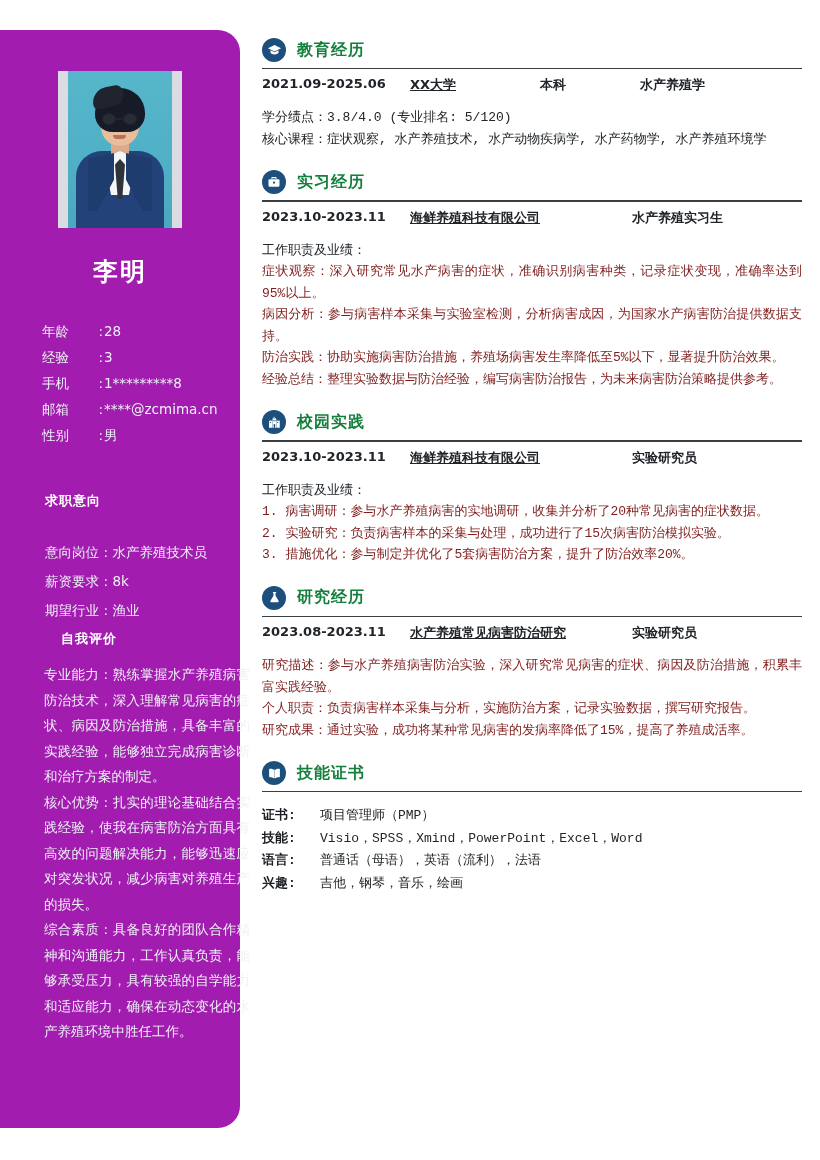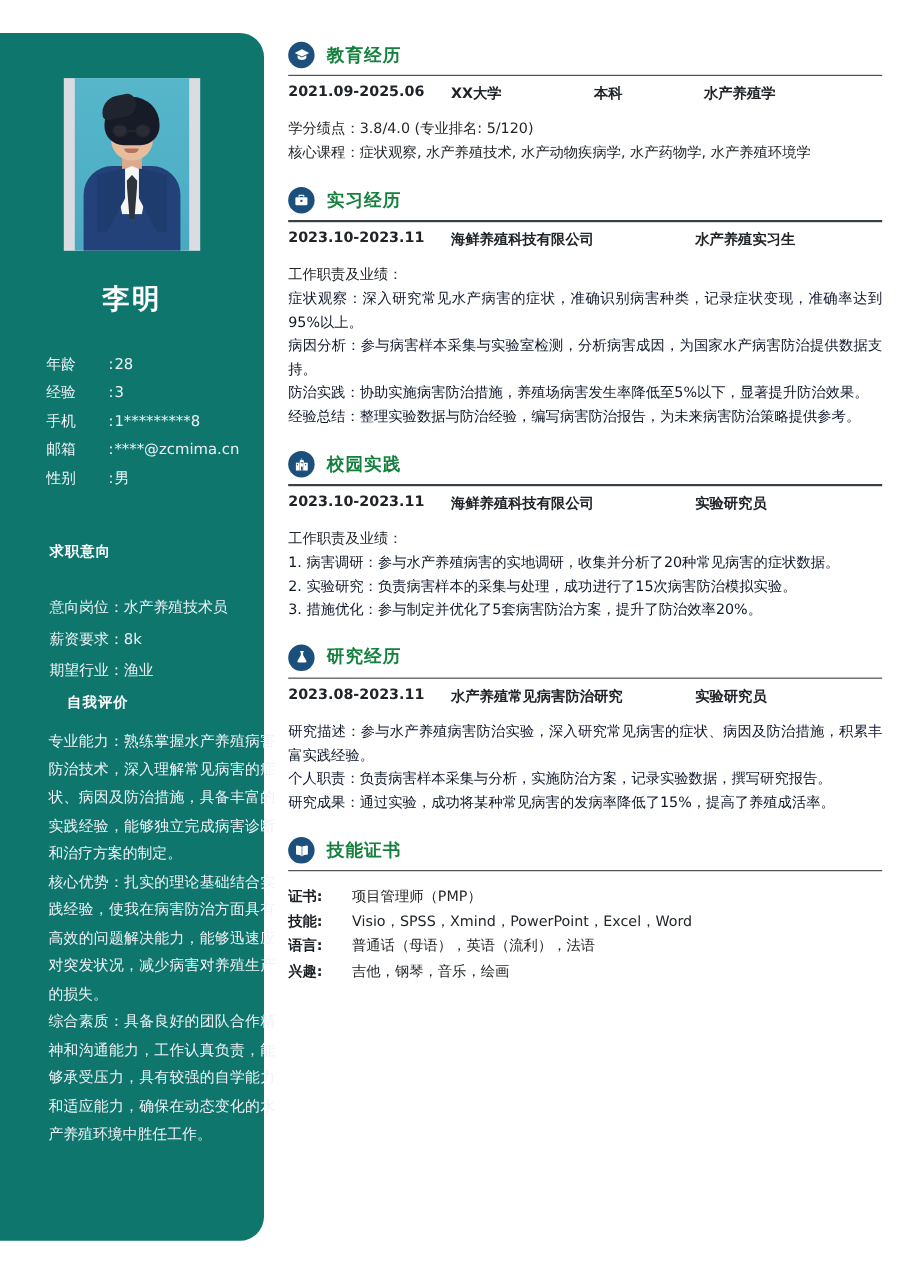--- a/index.html
+++ b/index.html
@@ -8,21 +8,21 @@
     background: #ffffff;
     font-family: "DejaVu Sans", "Liberation Sans", sans-serif;
     overflow: hidden;
   }
   .page { position: relative; width: 820px; height: 1160px; background: #fff; }
 
   
   .sidebar {
     position: absolute; left: 0; top: 30px;
     width: 240px; height: 1098px;
-    background: #0f766e;
+    background: #a21caf;
     border-top-right-radius: 22px;
     border-bottom-right-radius: 22px;
     color: #ffffff;
     padding: 0;
   }
   .photo-wrap {
     position: absolute; left: 58px; top: 41px;
     width: 124px; height: 157px;
     background: #d9dde2;
     display: flex; align-items: flex-end; justify-content: center;
@@ -94,30 +94,30 @@
     width: 24px; height: 24px; border-radius: 50%;
     background: #1d4f7c; display: flex; align-items: center; justify-content: center;
     flex: none;
   }
   .sec-icon svg { display: block; }
   .sec-title { font-size: 16px; font-weight: bold; color: #15803d; letter-spacing: 1px; }
   .sec-rule { height: 1.4px; background: #3a3f46; margin-top: 6px; margin-bottom: 7px; }
 
   .entry-row { display: flex; font-size: 13px; font-weight: bold; color: #202428; margin-bottom: 4px; }
   .entry-row .c-date { width: 148px; flex: none; }
-  .entry-row .c-org  { width: 222px; flex: none; }
+  .entry-row .c-org  { width: 222px; flex: none; text-decoration: underline; }
   .entry-row .c-deg  { width: 96px; flex: none; }
   .entry-row .c-maj  { flex: 1; }
   .entry-row.edu .c-date { width: 148px; }
   .entry-row.edu .c-org  { width: 130px; }
   .entry-row.edu .c-deg  { width: 100px; }
 
   .line { font-size: 13px; line-height: 21.5px; color: #222629; }
-  .body-block { margin-top: 13px; }
-  .para { font-size: 13px; line-height: 21.5px; color: #0f172a; text-align: justify; }
+  .body-block { margin-top: 13px; font-family: Liberation Mono, monospace; }
+  .para { font-size: 13px; line-height: 21.5px; color: #7f1d1d; text-align: justify; }
 
   .skill-row { display: flex; font-size: 13px; line-height: 22.5px; color: #222629; gap: 12px; }
   .skill-row .sk-k { width: 46px; flex: none; font-weight: bold; color: #1b1f24; }
   .skill-row .sk-v { flex: 1; }
   .gap-md { height: 16px; }
 </style>
 </head>
 <body>
 
 <div class="page">

